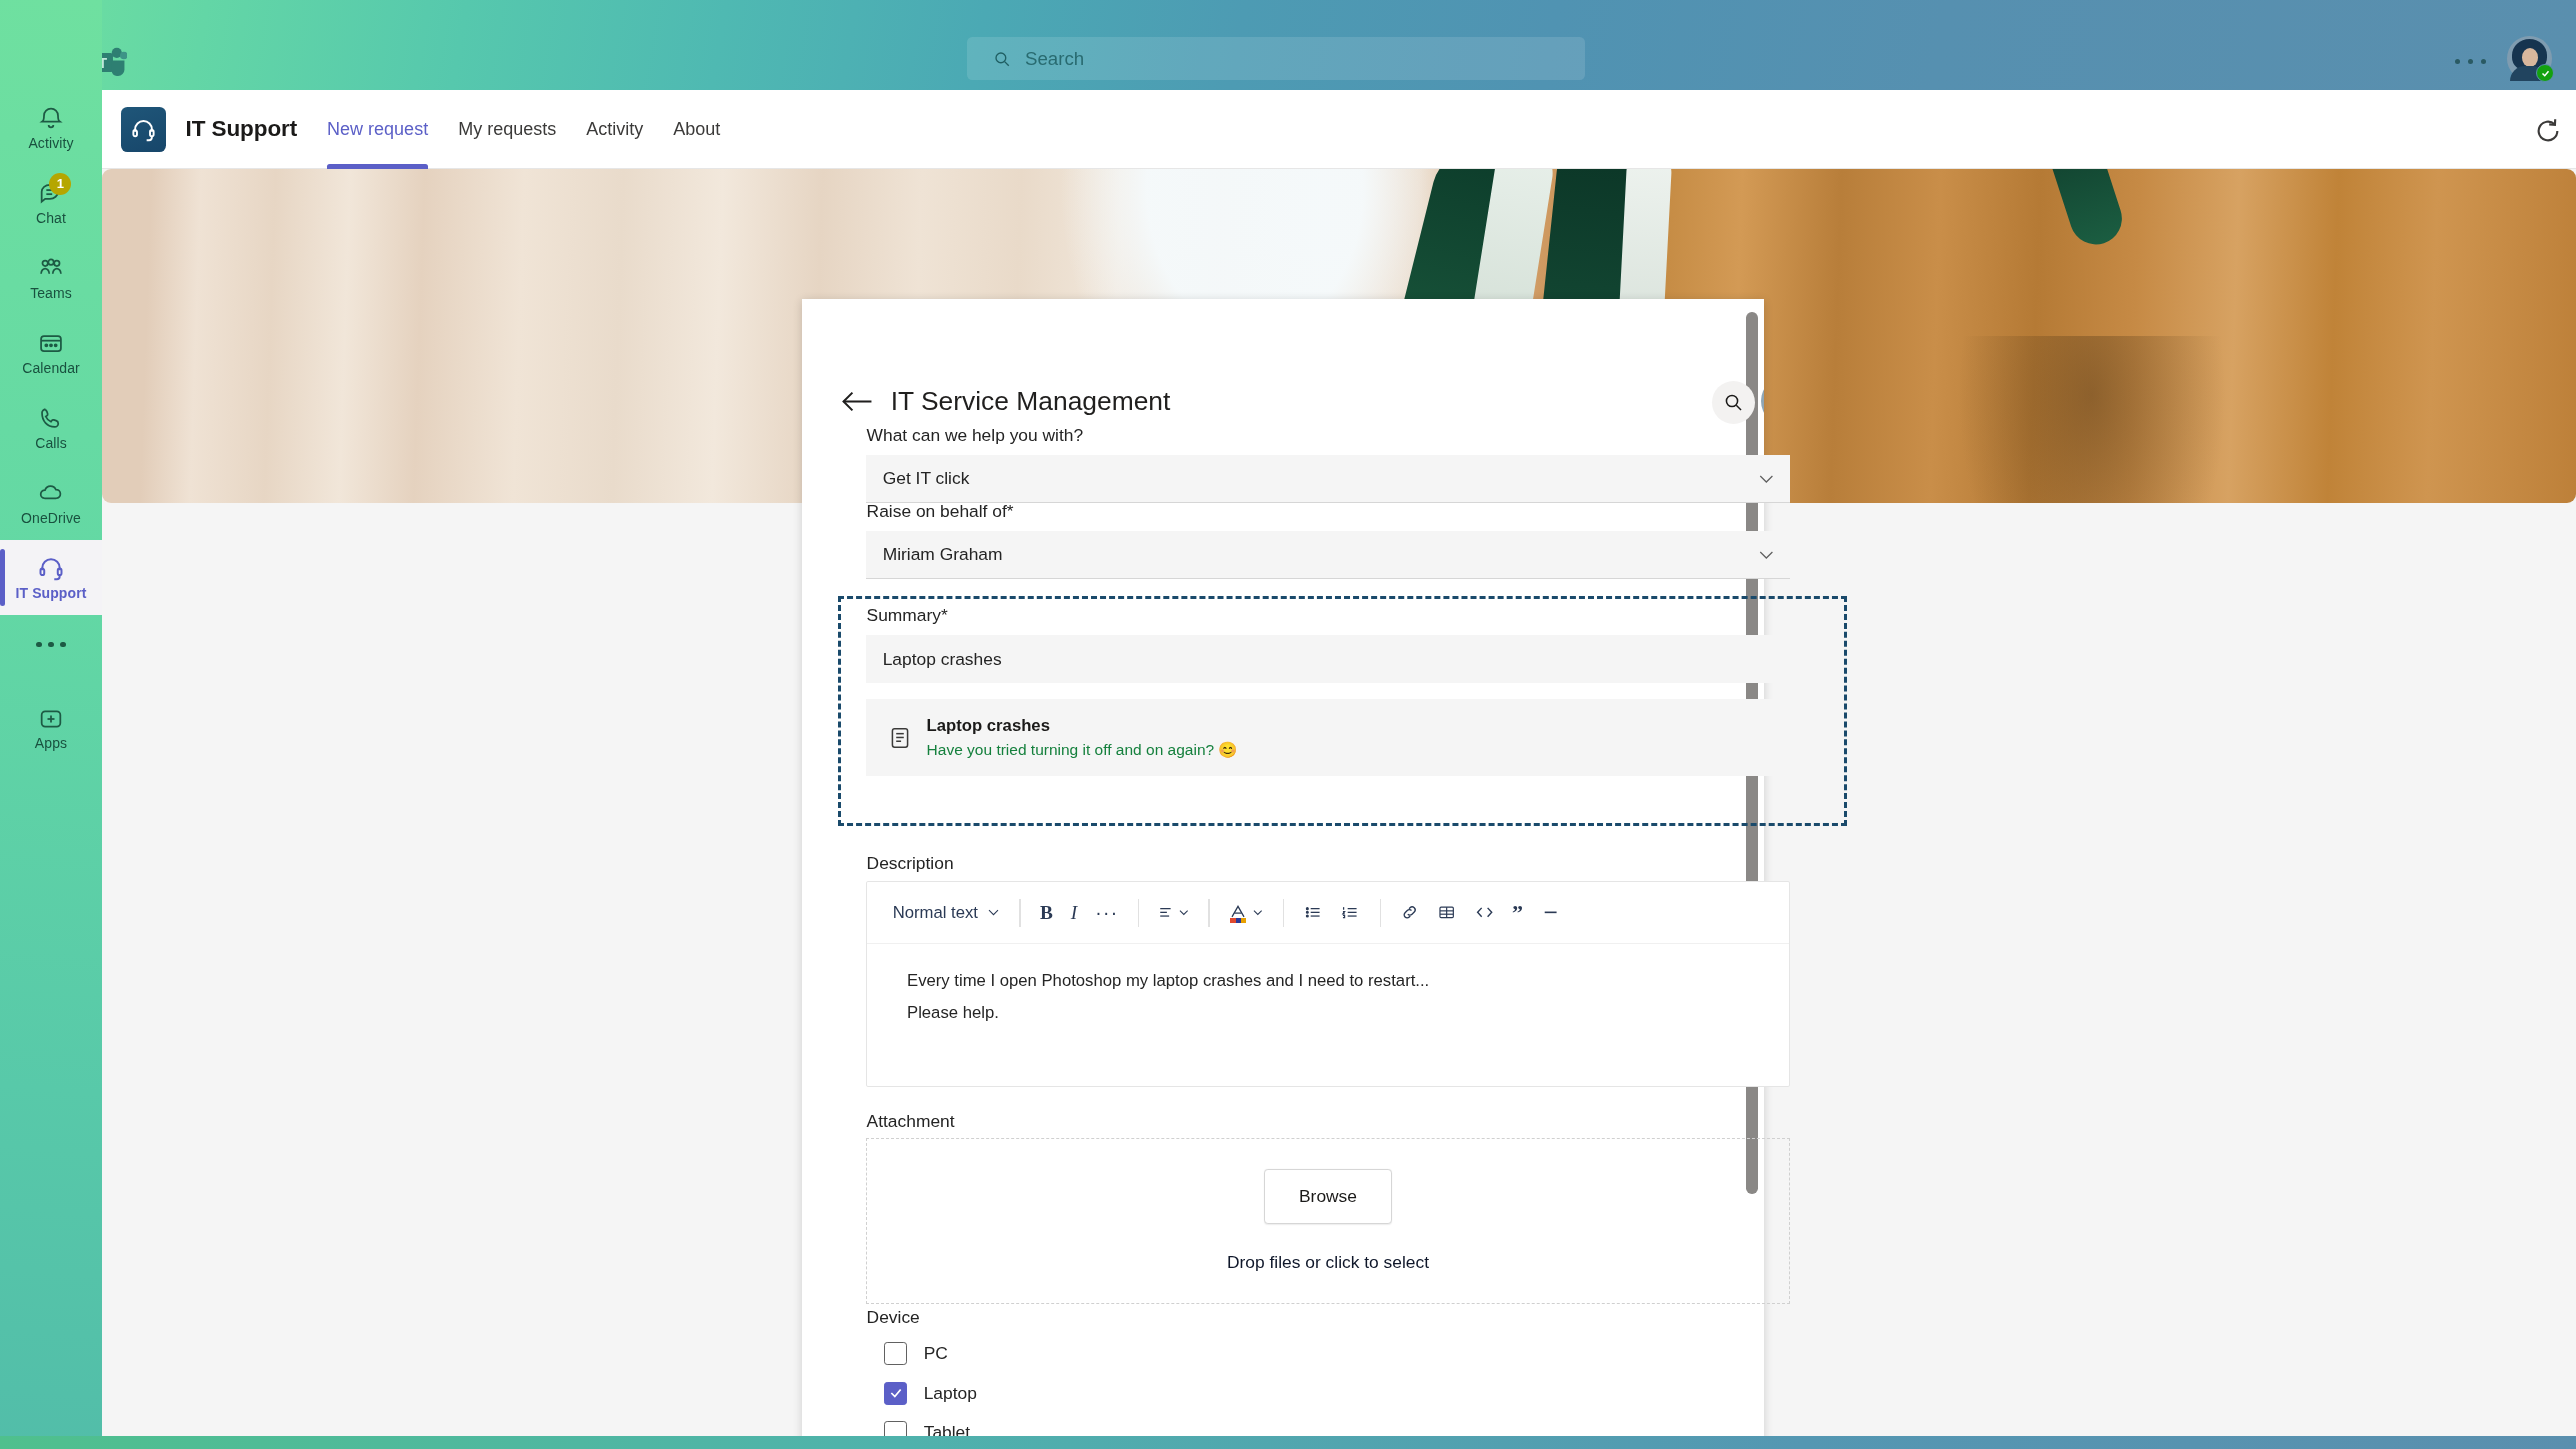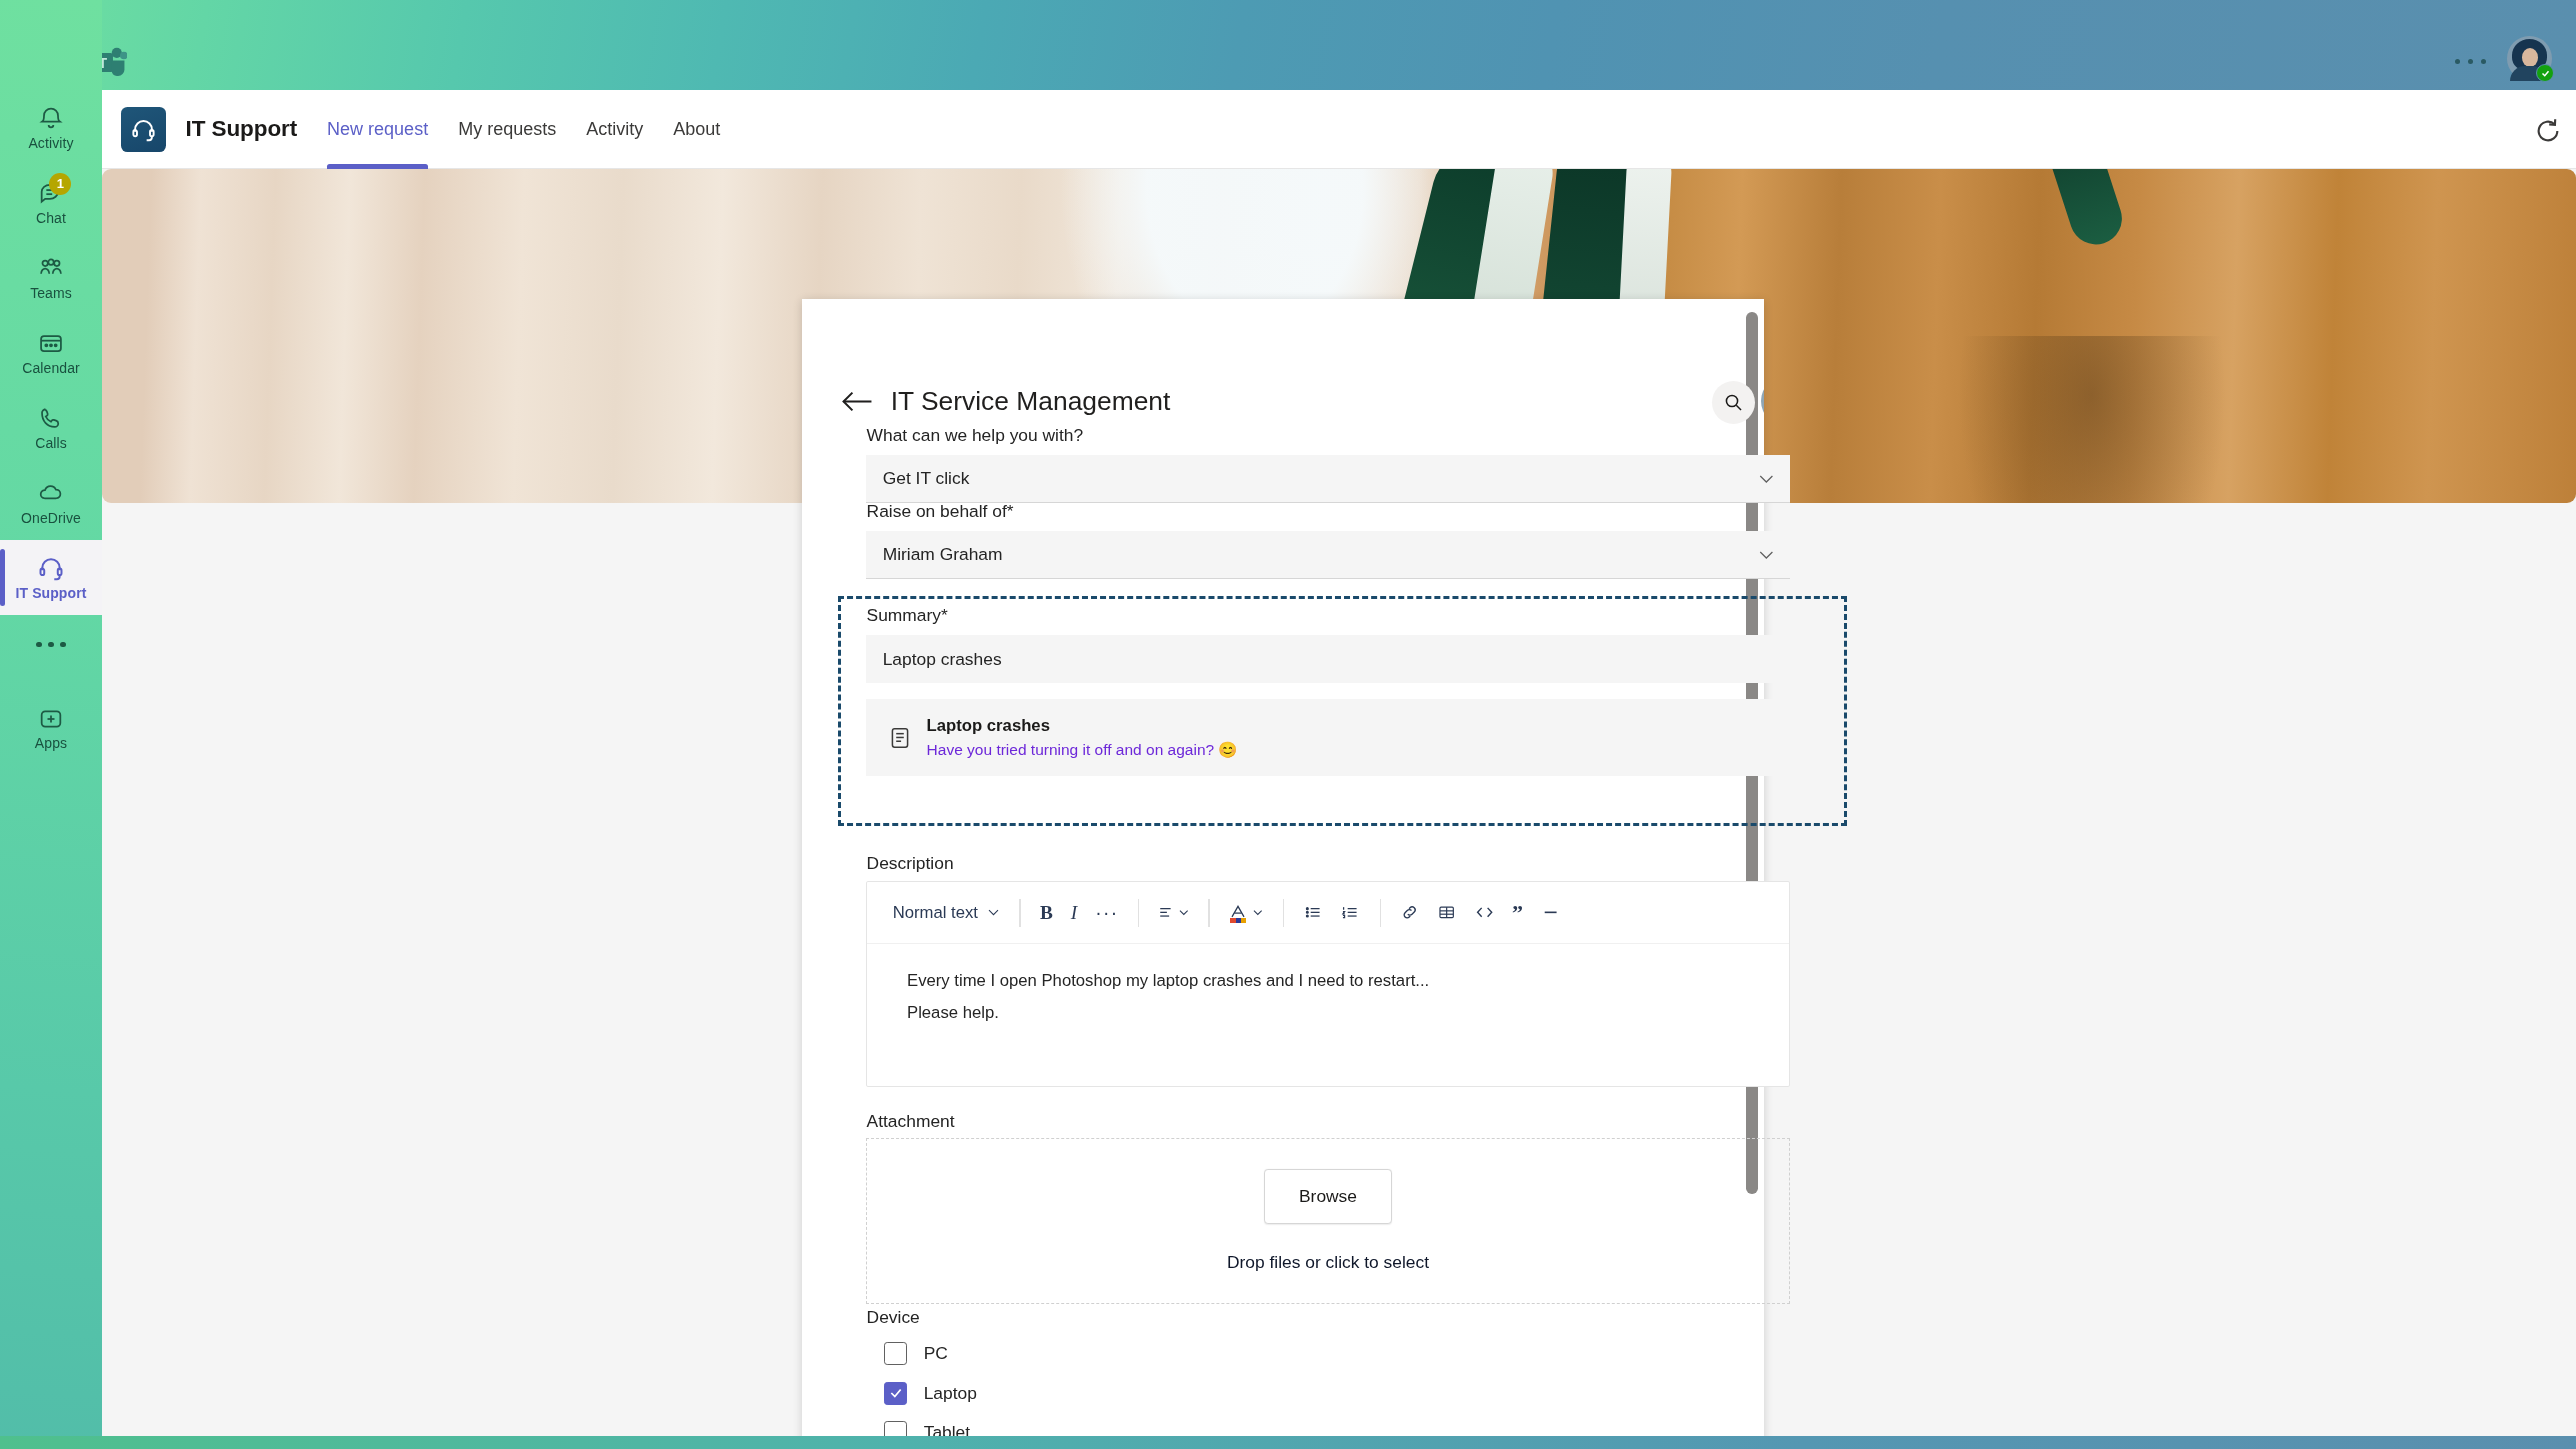--- a/index.html
+++ b/index.html
@@ -213,21 +213,21 @@
   #highlight-box {
     position: absolute; left: 838px; top: 596px; width: 1009px; height: 230px;
     border: 3.9px dashed #1a4a6b; z-index: 30; pointer-events: none;
   }
 
   .sugg-card {
     width: 924px; height: 77px; background: #f5f5f5;
     display: flex; align-items: center; padding-left: 20.6px; gap: 14px;
   }
   .sugg-title { font-size: 16.7px; font-weight: 700; color: #1b1a19; }
-  .sugg-sub { font-size: 15.5px; color: #6d28d9; margin-top: 5.2px; }
+  .sugg-sub { font-size: 15.5px; color: #15803d; margin-top: 5.2px; }
 
   
   #editor-wrap {
     position: absolute; left: 866px; width: 924px; height: 206px;
     border: 1.3px solid #e5e5e5; background: #fff; border-radius: 1.9px;
   }
   #editor-toolbar {
     height: 62px; display: flex; align-items: center; gap: 0px; padding-left: 16.7px;
     border-bottom: 0.6px solid #f0f0f0;
   }
@@ -282,20 +282,29 @@
   <div id="teams-logo">
     <svg width="37" height="37" viewBox="0 0 58 58">
       <rect x="4" y="14" width="32" height="30" rx="4" fill="#2e7f72"></rect>
       <text x="20" y="37" font-size="22" font-weight="700" fill="#bfe8d9" text-anchor="middle" font-family="Liberation Sans, sans-serif">T</text>
       <circle cx="42" cy="14" r="8" fill="#2e7f72"></circle>
       <circle cx="53" cy="18" r="6" fill="#3d9487"></circle>
       <path d="M34 26h20v14a10 10 0 0 1-10 10h-2a8 8 0 0 1-8-8z" fill="#2e7f72"></path>
     </svg>
   </div>
 
+  <div id="global-search">
+    <span class="sicon">
+      <svg width="18" height="18" viewBox="0 0 24 24" fill="none" stroke="#1f5f63" stroke-width="1.8">
+        <circle cx="10.5" cy="10.5" r="6.5"></circle>
+          <line x1="15.5" y1="15.5" x2="21" y2="21"></line>
+      </svg>
+    </span>
+    <span class="stext">Search</span>
+  </div>
 
   <div id="topbar-more">
       <i></i>
       <i></i>
       <i></i>
     </div>
 
   <div id="topbar-avatar">
     <div class="hair"></div>
     <div class="face"></div>

